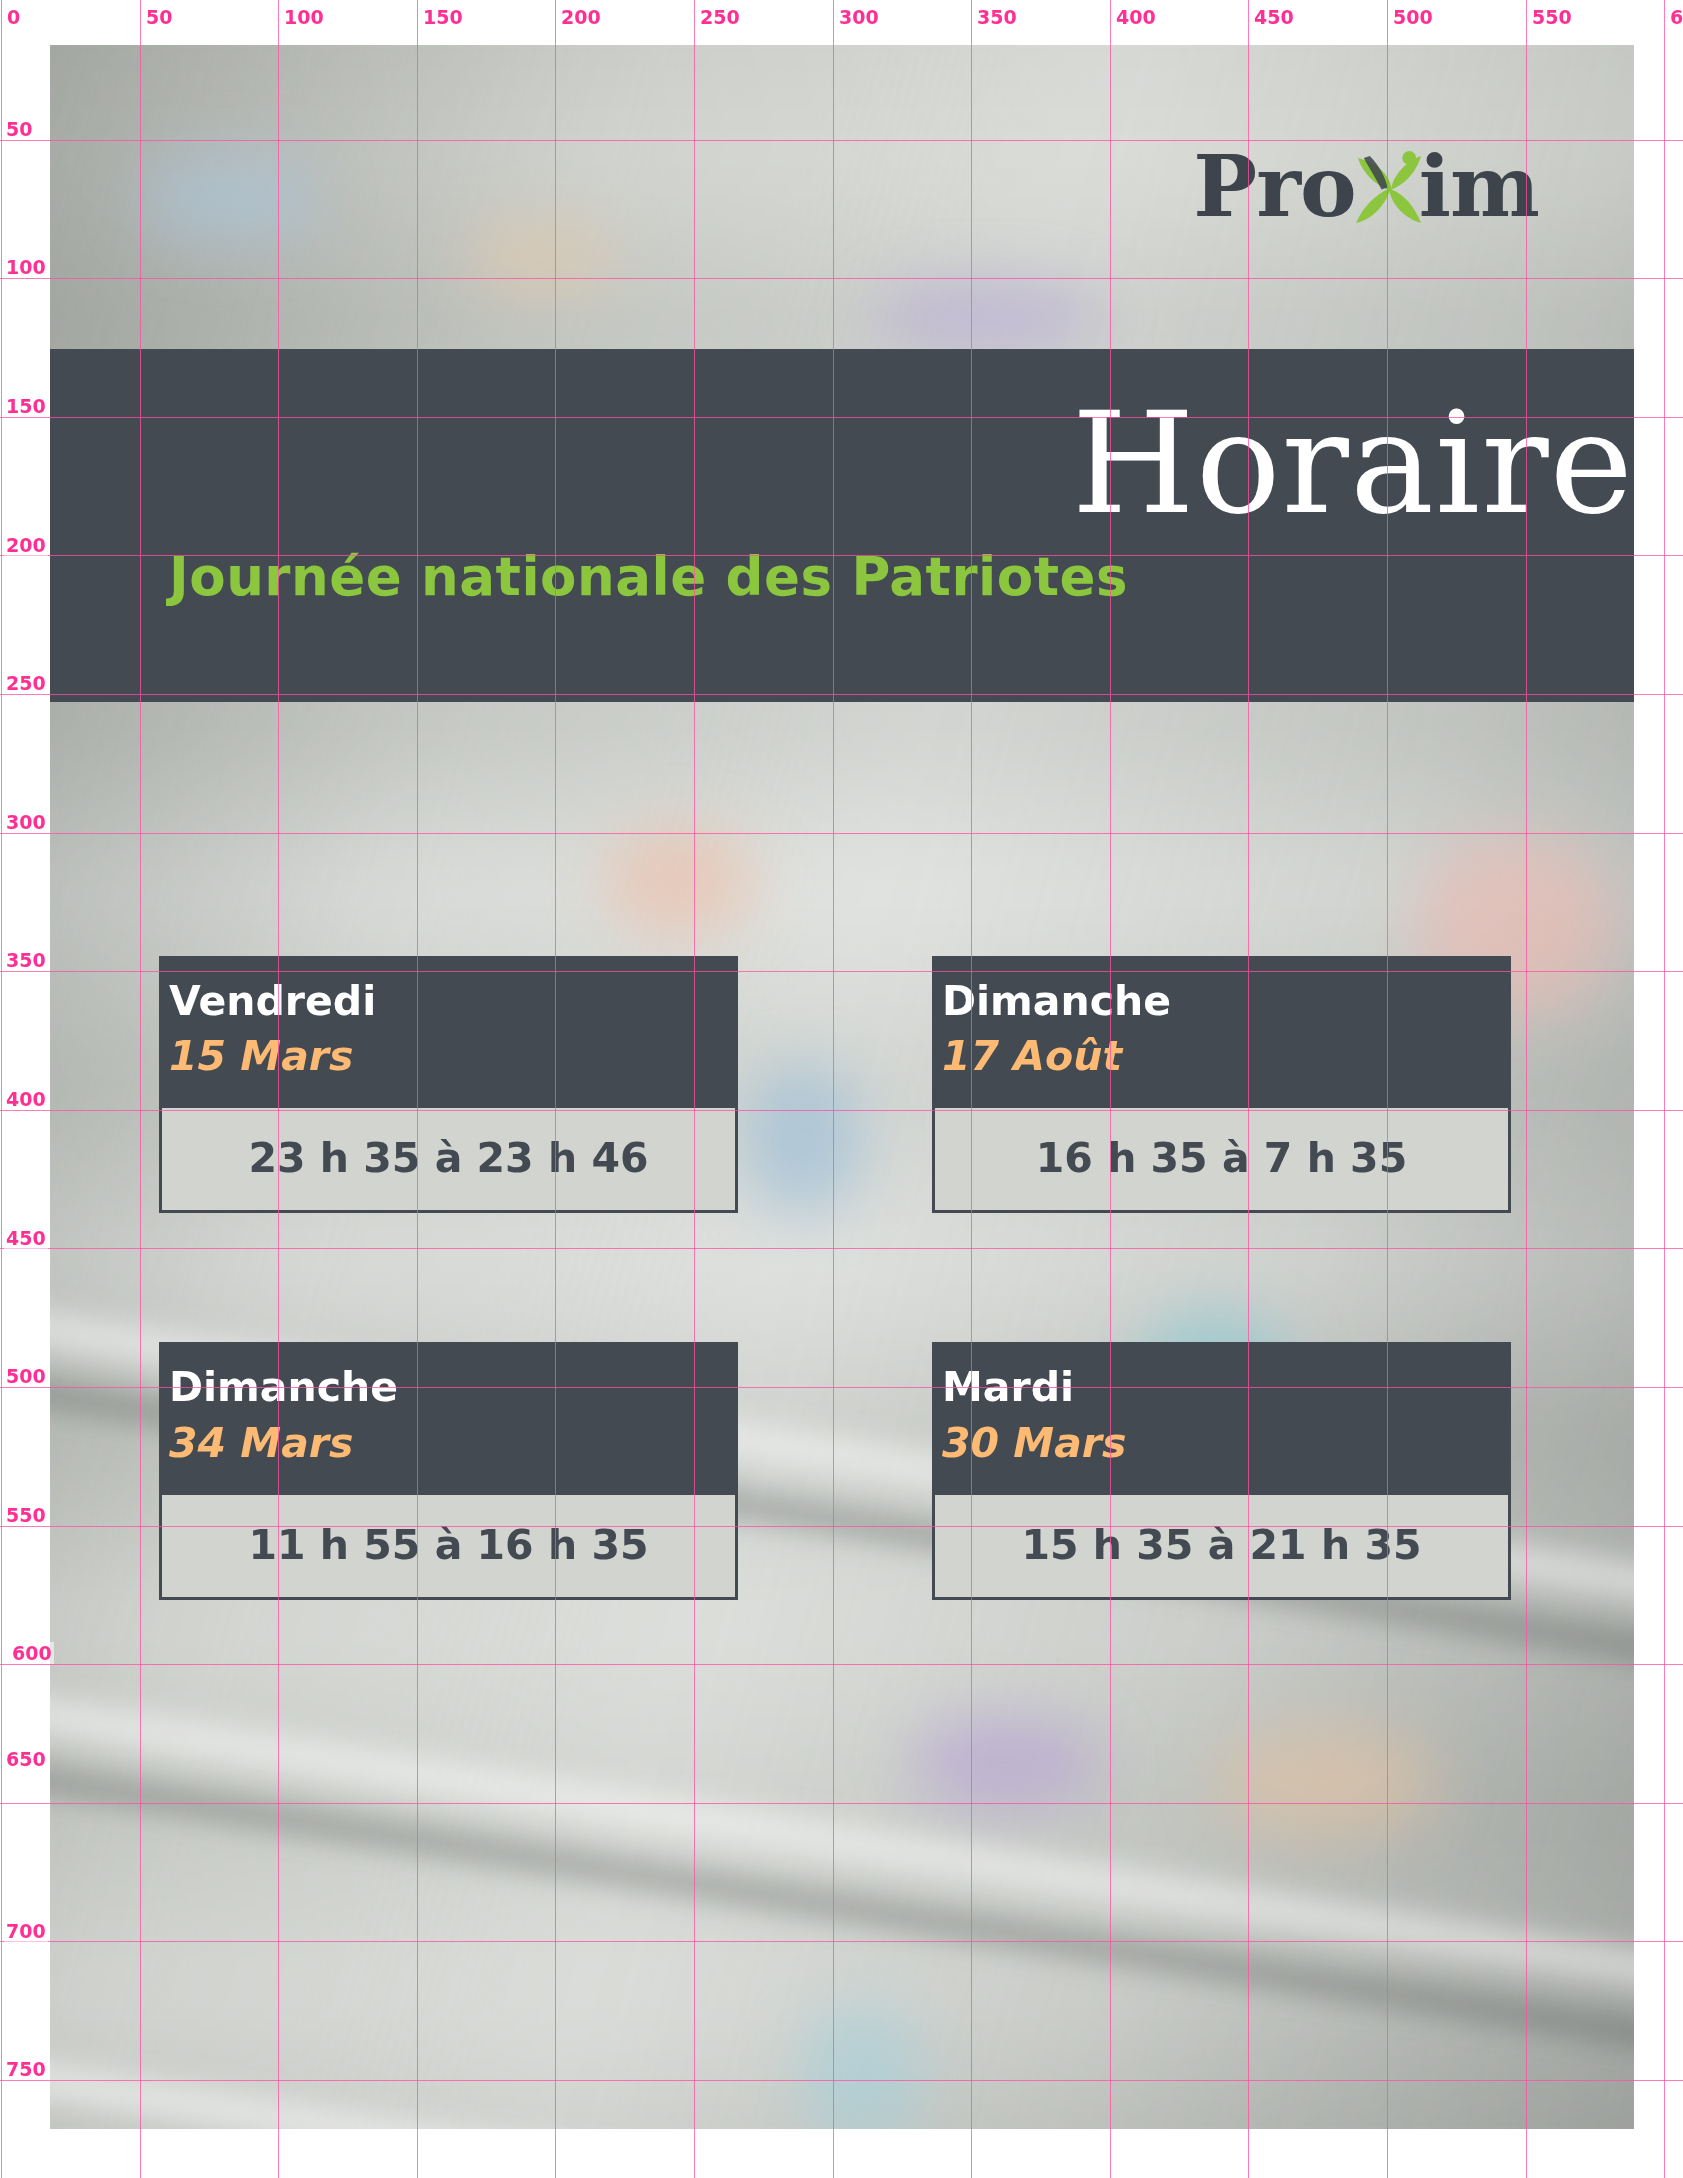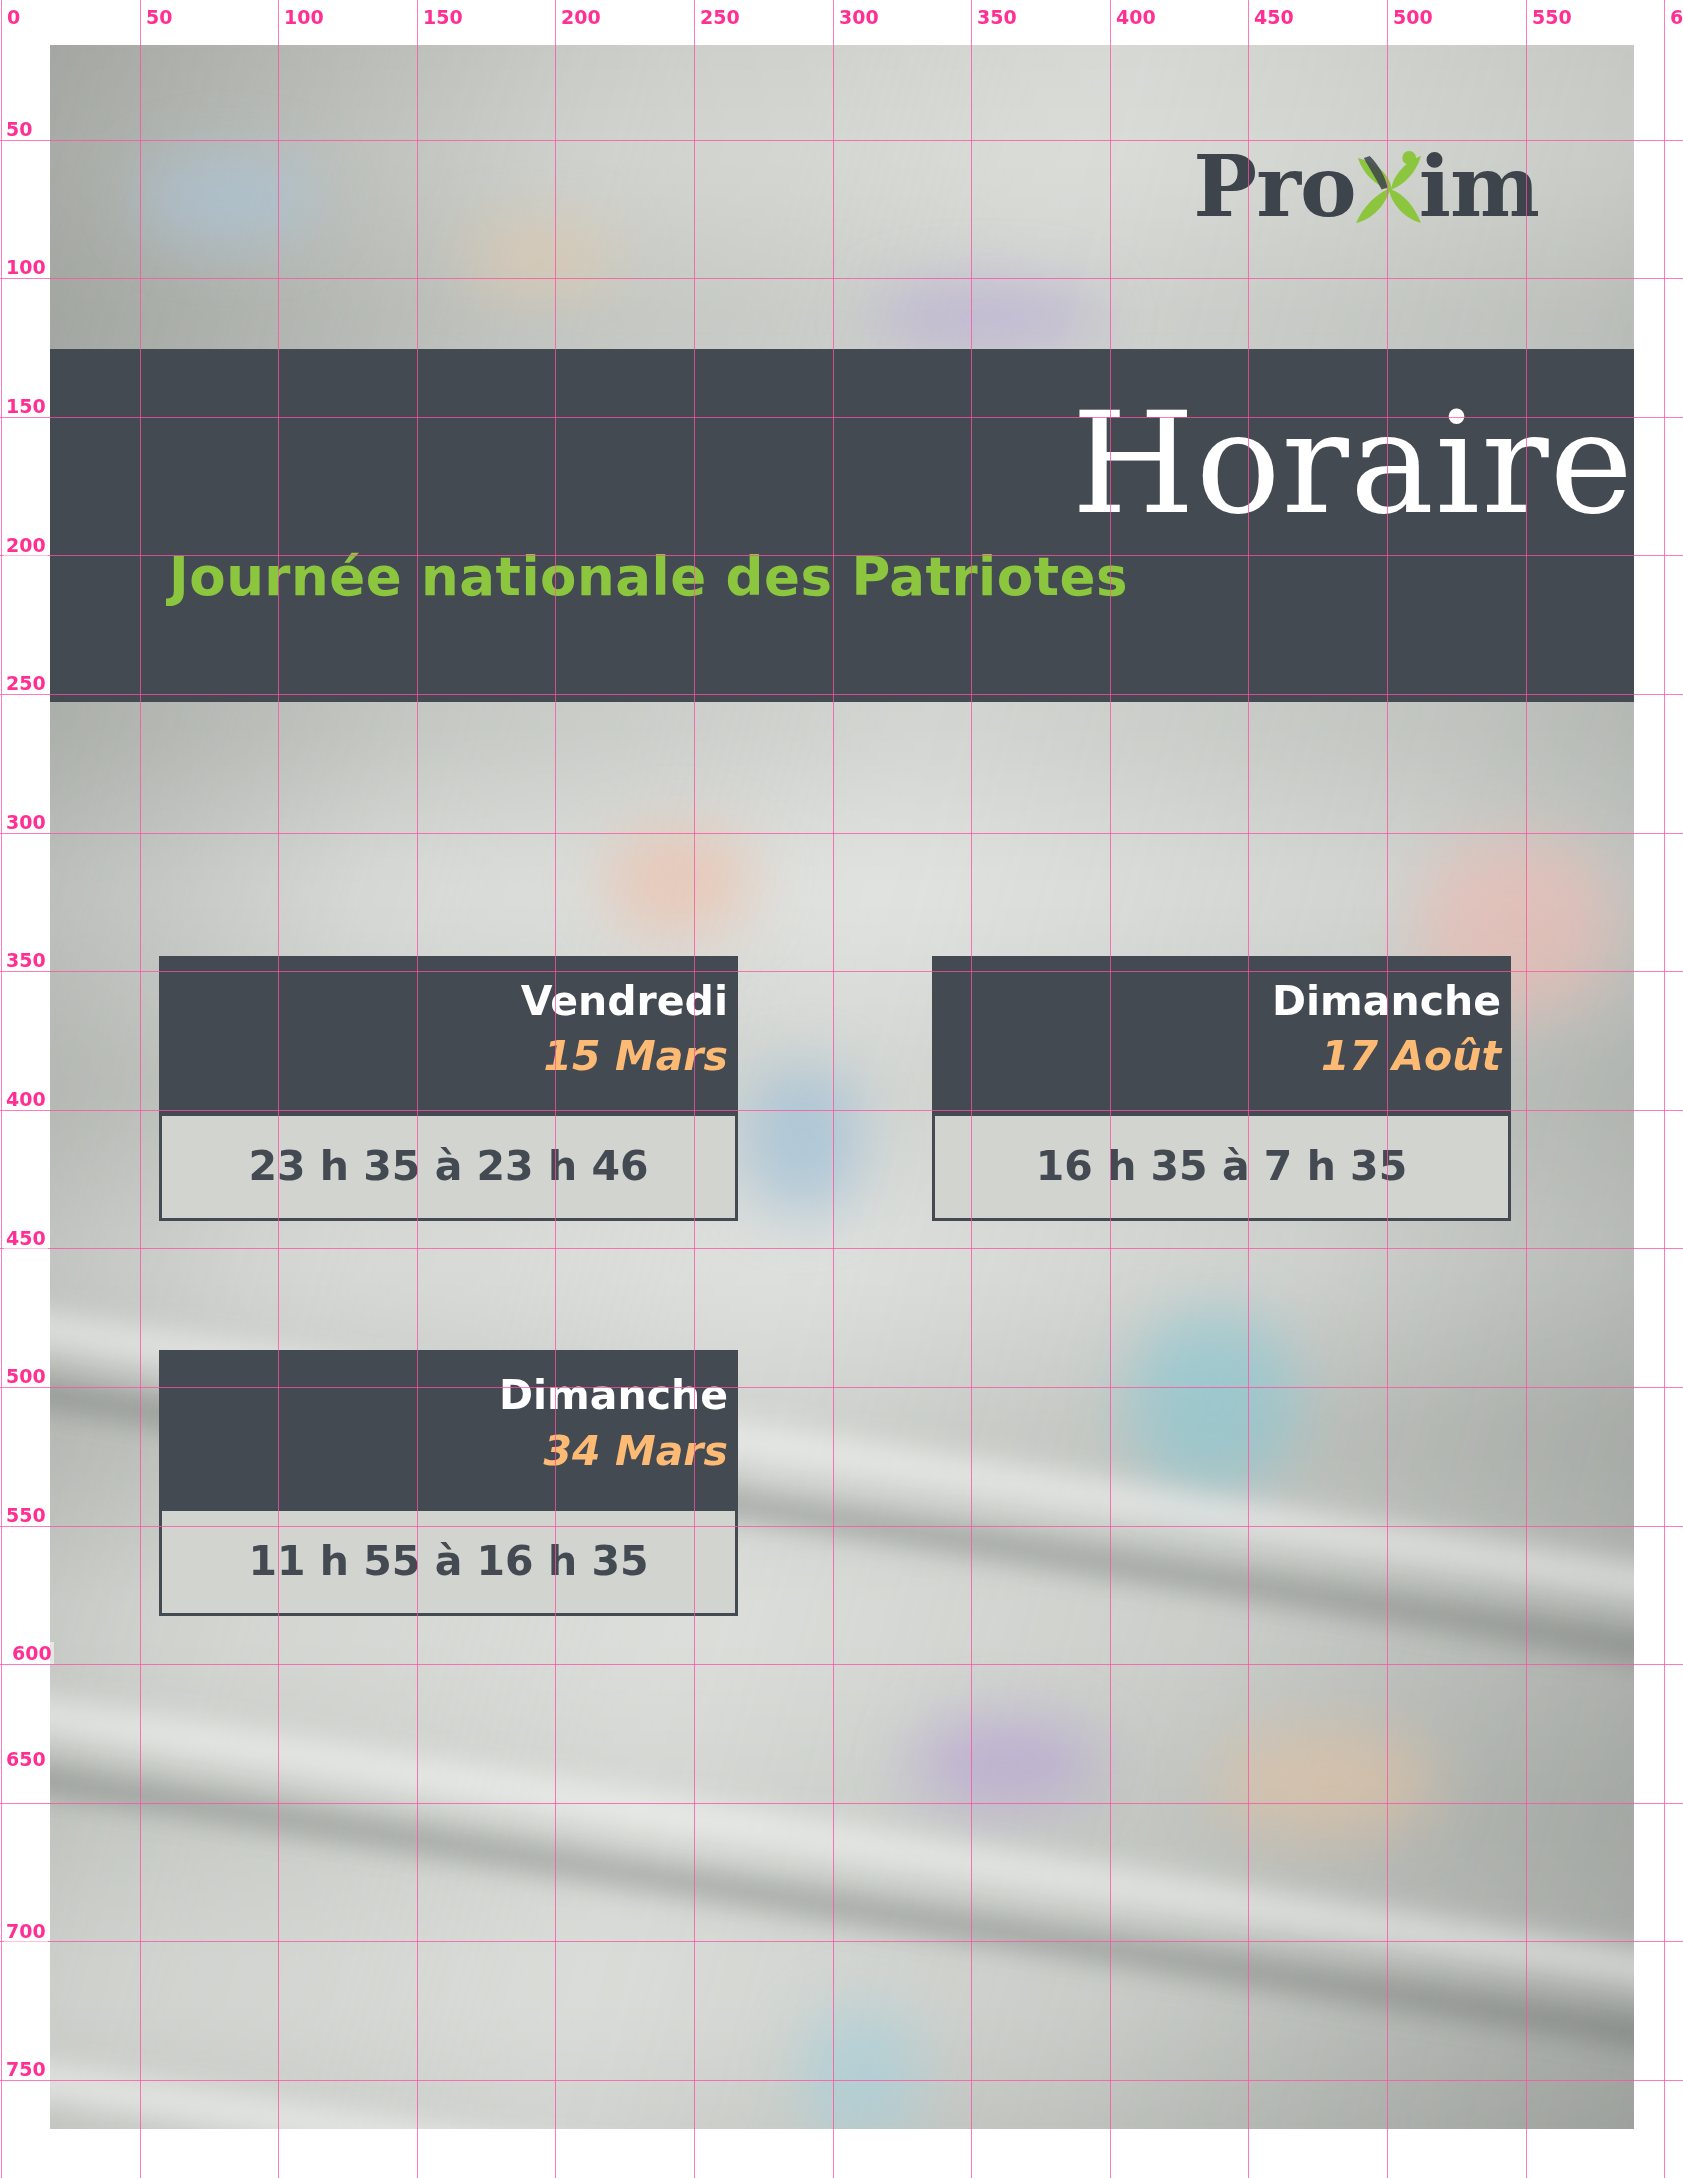--- a/index.html
+++ b/index.html
@@ -131,22 +131,22 @@
     padding: 0 109px;
     box-sizing: border-box;
     column-gap: 194px;
     row-gap: 129px;
   }
   .card {
     width: 579px;
   }
   .card-head {
     background: #434a52;
-    padding: 22px 10px 34px;
-    text-align: right;
+    padding: 22px 10px 26px;
+    text-align: left;
   }
   .card-day {
     color: #ffffff;
     font-size: 41px;
     font-weight: 700;
     line-height: 1.15;
   }
   .card-date {
     color: #fdba74;
     font-size: 41px;
@@ -253,20 +253,27 @@
     </div>
 
     <div class="card">
       <div class="card-head">
         <div class="card-day">Dimanche</div>
         <div class="card-date">34 Mars</div>
       </div>
       <div class="card-hours">11 h 55 à 16 h 35</div>
     </div>
 
+    <div class="card">
+      <div class="card-head">
+        <div class="card-day">Mardi</div>
+        <div class="card-date">30 Mars</div>
+      </div>
+      <div class="card-hours">15 h 35 à 21 h 35</div>
+    </div>
 
   </div>
 </div>
 
 <div id="ruler">
     <div class="v" style="left: 1px;"></div>
     <div class="lbl top" style="left: 5px;">0</div>
     <div class="v" style="left: 140px;"></div>
     <div class="lbl top" style="left: 144px;">50</div>
     <div class="v" style="left: 278px;"></div>

